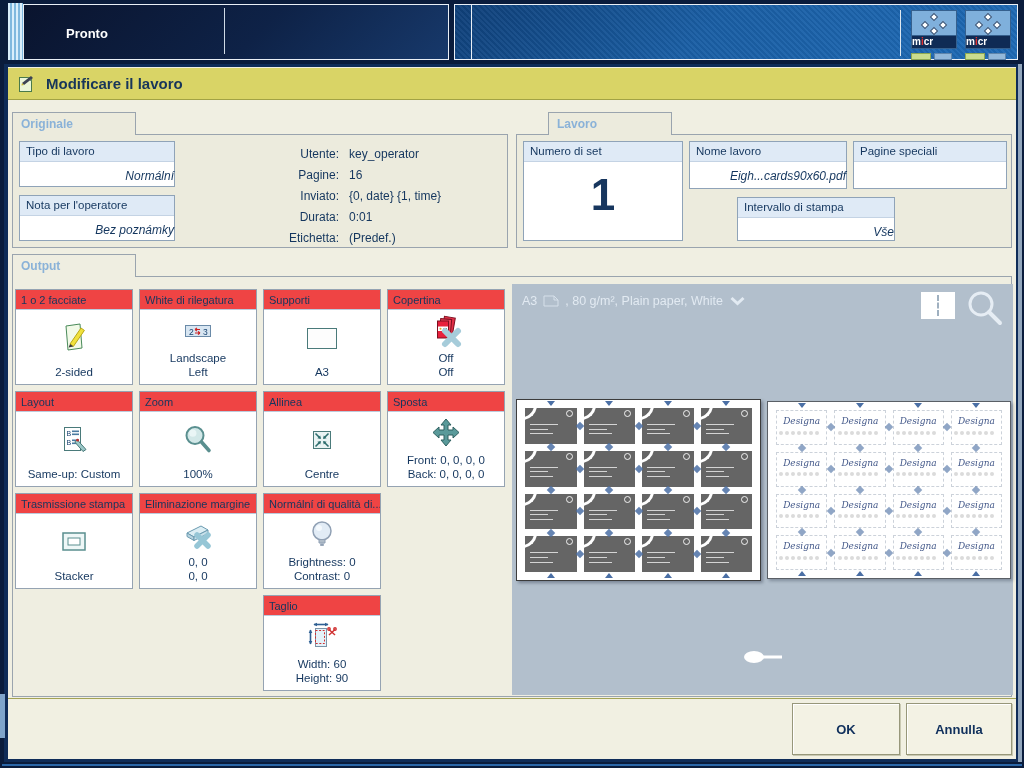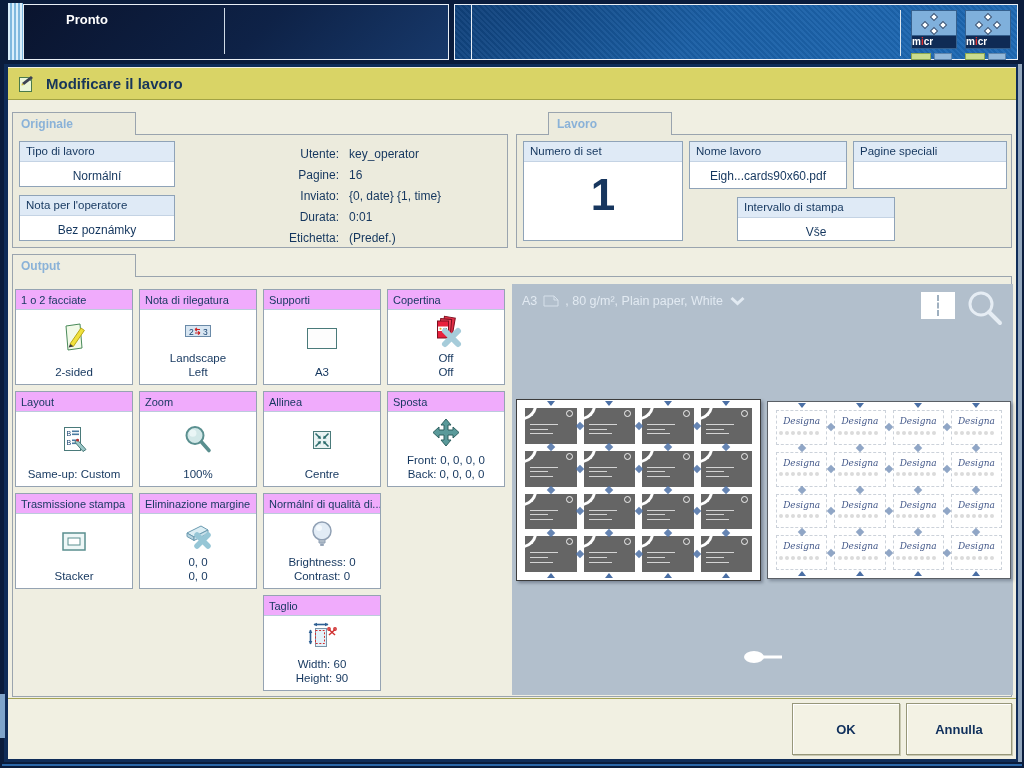--- a/index.html
+++ b/index.html
@@ -5,21 +5,21 @@
   * { box-sizing: border-box; margin: 0; padding: 0; }
   html,body { width:1024px; height:768px; }
   body { font-family: "Liberation Sans", "DejaVu Sans", sans-serif; background:#0a1c3c; }
   #screen { position:relative; width:1024px; height:768px; background:#0a1c3c; overflow:hidden; }
 
   
   .stripes { position:absolute; left:8px; top:3px; width:15px; height:57px;
     background:repeating-linear-gradient(90deg,#d9eefb 0 2px,#7fb8de 2px 4px); }
   .tb-left { position:absolute; left:23px; top:4px; width:426px; height:56px;
     border:1px solid #e9eff6; background:linear-gradient(135deg,#0a142e 0%,#0e2247 55%,#17396b 100%); }
-  .tb-status { position:absolute; left:9px; top:7px; color:#ffffff; font-weight:bold; font-size:13px;padding-left:33px; }
+  .tb-status { position:absolute; left:9px; top:21px; color:#ffffff; font-weight:bold; font-size:13px;padding-left:33px; }
   .tb-div { position:absolute; left:200px; top:3px; width:1px; height:46px; background:#cfdae6; }
   .tb-right { position:absolute; left:454px; top:4px; width:564px; height:56px;
     border:1px solid #e9eff6;
     background:
       repeating-linear-gradient(45deg, rgba(255,255,255,.04) 0 2px, rgba(0,0,0,.05) 2px 4px),
       linear-gradient(135deg,#0f3f78 0%,#1a5fa5 45%,#1e6ab6 100%); }
   .tb-right-div { position:absolute; left:16px; top:0; width:1px; height:100%; background:#e9eff6; }
   .micr-area { position:absolute; right:6px; top:5px; display:flex; gap:8px;
     border-left:1px solid #dfe8f0; padding-left:10px; height:46px; }
   .micr { width:46px; }
@@ -44,31 +44,31 @@
   .titlebar .t { font-size:15px; font-weight:bold; color:#17355a; }
 
   
   .tab { position:absolute; height:23px; background:#ecebdd; border:1px solid #9aa4ae; border-bottom:none;
     font-weight:bold; font-size:12px; color:#8ab2d8; padding:4px 8px 0 8px; z-index:3; }
   .section { position:absolute; background:#ecebdd; border:1px solid #9aa4ae; z-index:2; }
 
   .fbtn { position:absolute; background:#fff; border:1px solid #8fa3b8; }
   .fbtn-h { height:20px; background:#dfeaf6; border-bottom:1px solid #c4d3e4; font-size:11.5px;
     color:#14365e; padding:3px 0 0 6px; white-space:nowrap; overflow:hidden; }
-  .fbtn-v { text-align:center; font-size:12px; color:#14365e; padding-top:7px; }
+  .fbtn-v { text-align:right; font-size:12px; color:#14365e; padding-top:7px;font-style:italic; }
   .bignum { text-align:center; font-size:44px; font-weight:bold; color:#17365e; padding-top:8px; }
 
   .inf { display:flex; line-height:21px; font-size:12px; color:#14365e; }
   .inf .l { width:130px; text-align:right; margin-right:10px; }
 
   
   .tiles { position:absolute; left:2px; top:12px; display:grid;
     grid-template-columns:repeat(4,118px); grid-auto-rows:96px; gap:6px; }
   .tile { border:1px solid #95a3b2; background:#fff; display:flex; flex-direction:column; }
-  .tile-h { height:20px; background:#f0abfc; border-bottom:1px solid #bccbdc; font-size:11px;
+  .tile-h { height:20px; background:#ef4444; border-bottom:1px solid #bccbdc; font-size:11px;
     color:#14365e; padding:4px 0 0 5px; white-space:nowrap; overflow:hidden; }
   .tile-i { flex:1; display:flex; align-items:center; justify-content:center; }
   .tile-v { font-size:11.5px; color:#14365e; text-align:center; line-height:14px; padding-bottom:5px; }
   .tile-taglio { grid-column:3; grid-row:4; }
 
   
   .preview { position:absolute; left:499px; top:7px; width:501px; height:411px; background:#b2bfcc; }
   .media-line { position:absolute; left:10px; top:10px; display:flex; align-items:center; gap:6px;
     color:#e2eaf2; font-size:12.5px; cursor:default; }
   .sep-icon { position:absolute; left:409px; top:8px; width:34px; height:27px; background:#fff; }
@@ -235,21 +235,21 @@
             <polygon points="13,23 16.4,25.4 11.6,26.6" fill="#3a3a3a"></polygon>
           </svg>
         </div>
         <div class="tile-v">
             <div>2-sided</div>
             <div></div>
           </div>
       </div>
 
       <div class="tile">
-        <div class="tile-h">Nota di rilegatura</div>
+        <div class="tile-h">White di rilegatura</div>
         <div class="tile-i">
           <svg width="34" height="34" viewBox="0 0 34 34">
             <rect x="4.5" y="11.5" width="25" height="11" fill="#d8e6f2" stroke="#6a8aa8"></rect>
             <text x="8" y="20.5" font-size="8.5" fill="#15406e" font-family="Liberation Sans,sans-serif">2</text>
             <text x="22" y="20.5" font-size="8.5" fill="#15406e" font-family="Liberation Sans,sans-serif">3</text>
             <path d="M14 15.5 h5 m-5 0 l2 -1.6 m-2 1.6 l2 1.6 M19 19 h-5 m5 0 l-2 -1.6 m2 1.6 l-2 1.6" stroke="#cc2020" stroke-width="1.1" fill="none"></path>
           </svg>
         </div>
         <div class="tile-v">
             <div>Landscape</div>

